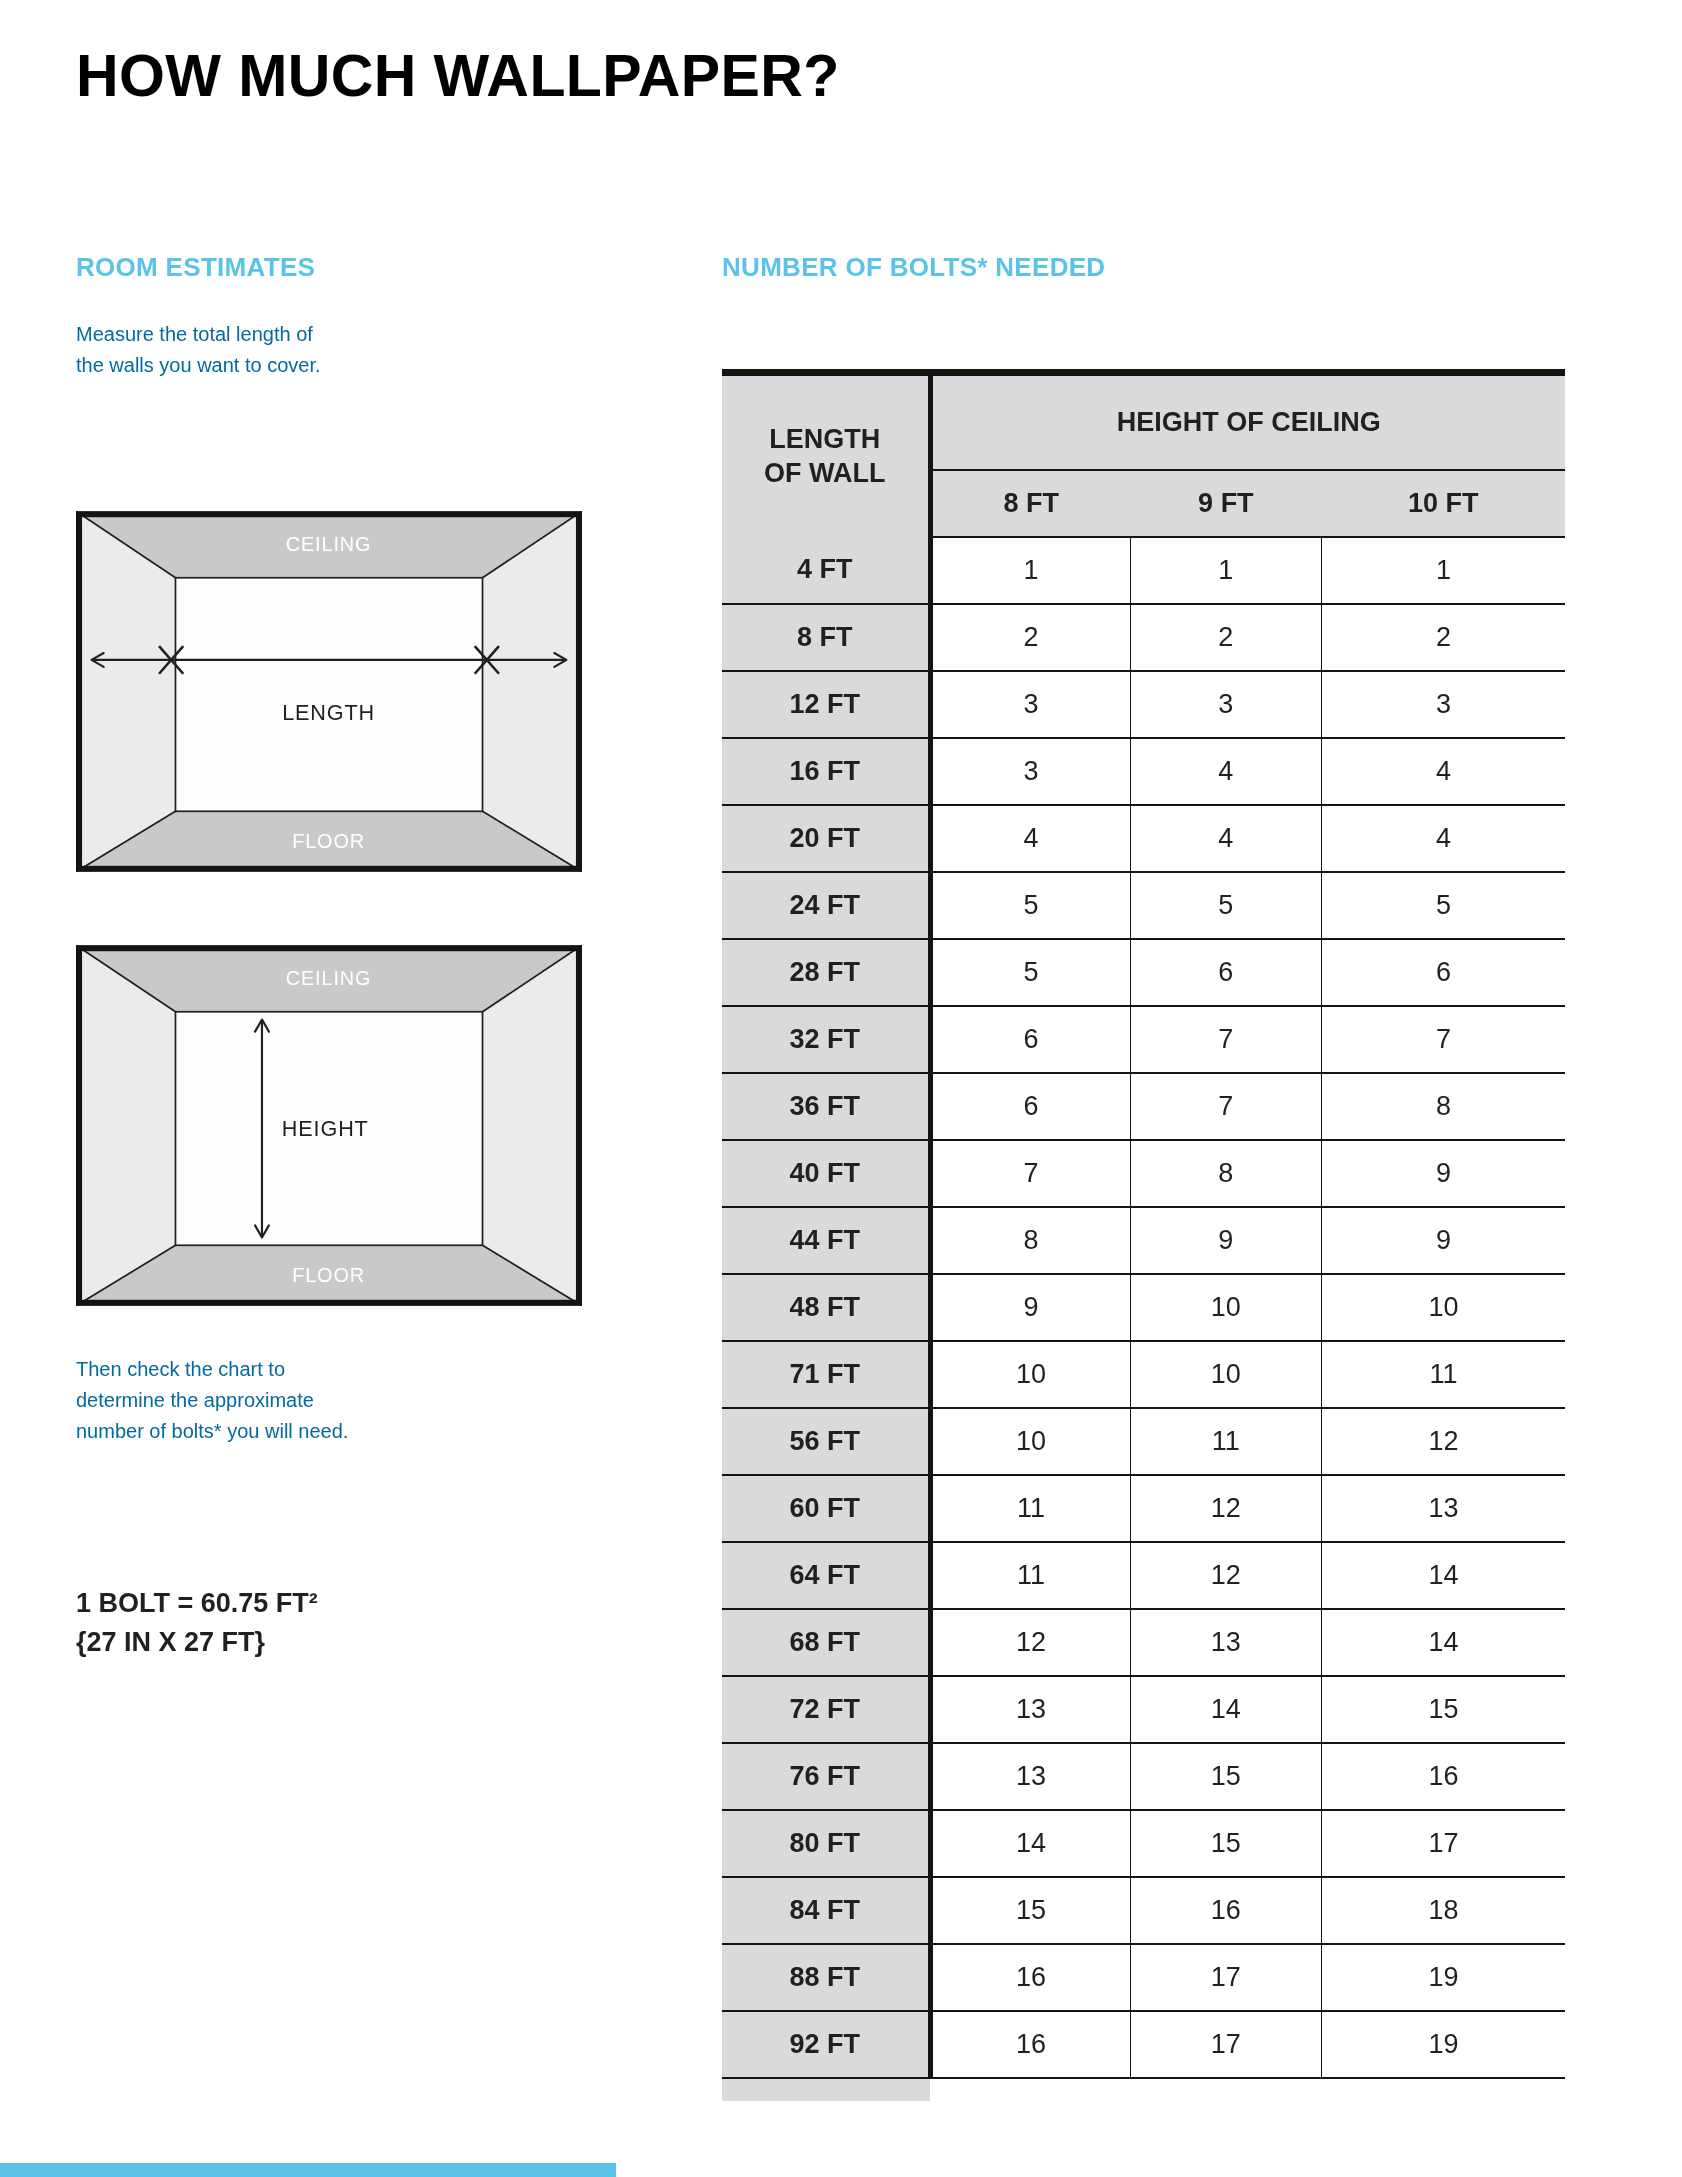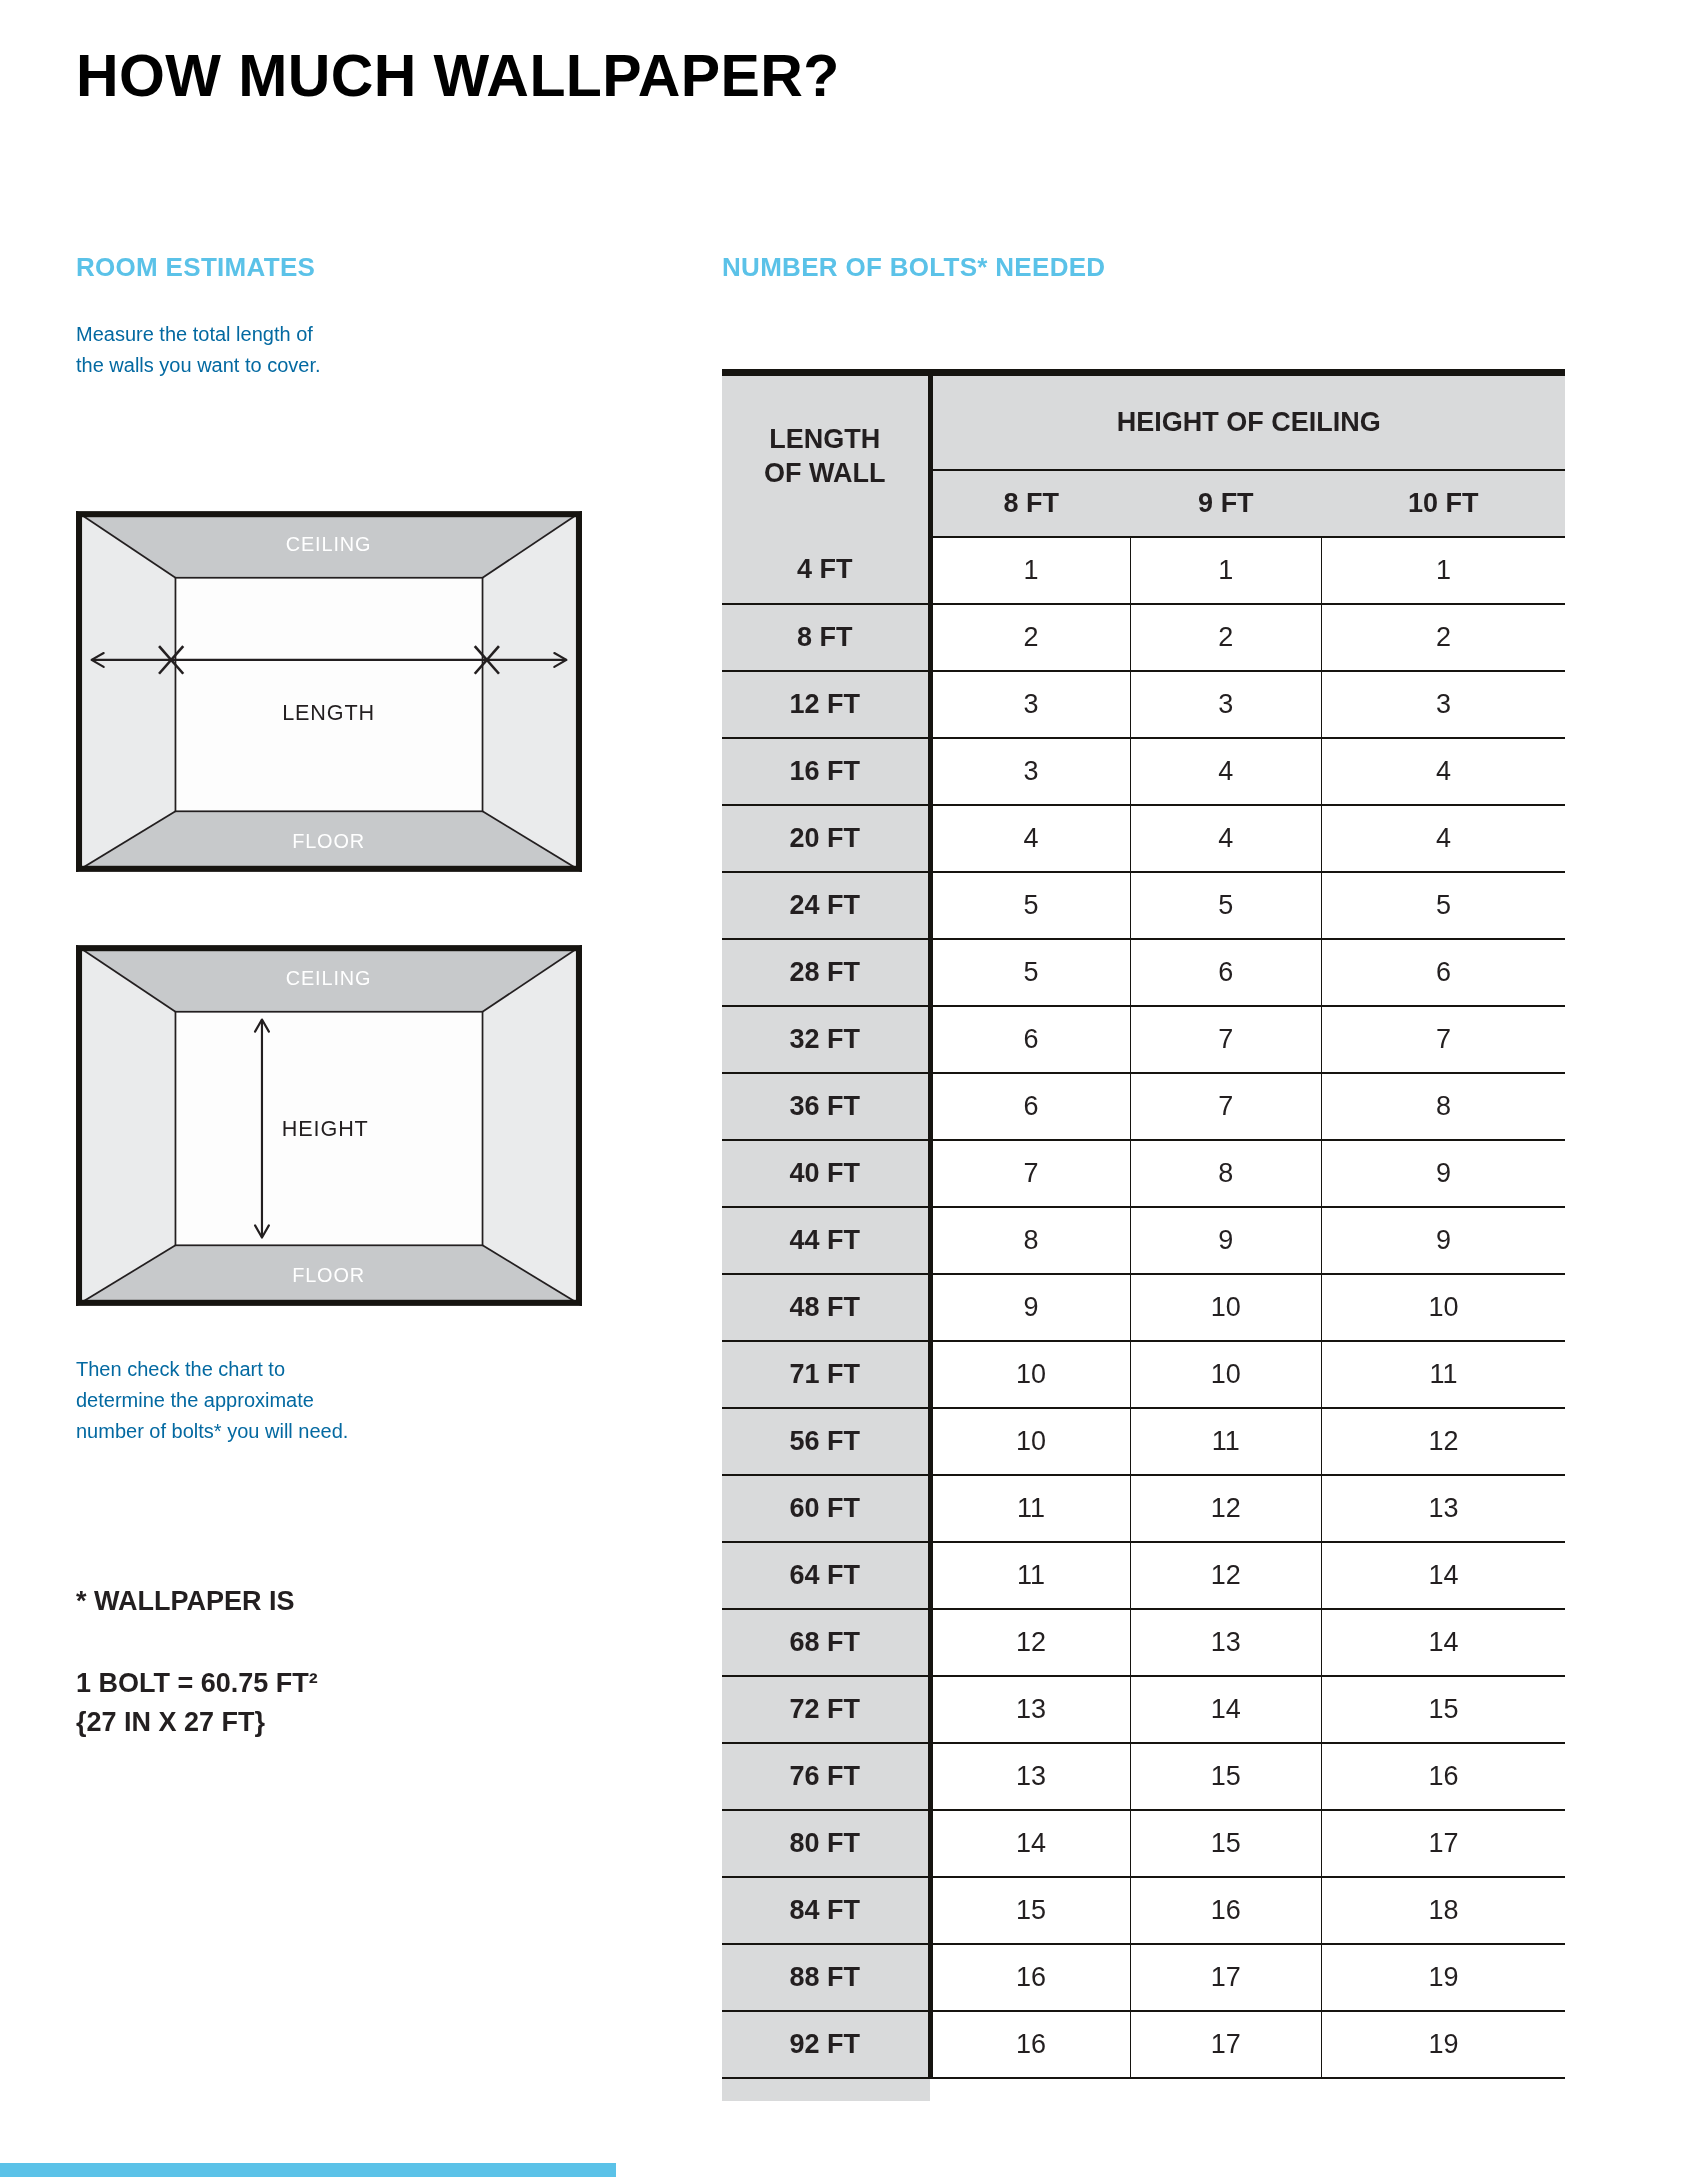--- a/index.html
+++ b/index.html
@@ -212,21 +212,20 @@
       <text class="wall-label" x="292" y="46" text-anchor="middle">CEILING</text>
       <text class="wall-label" x="292" y="390" text-anchor="middle">FLOOR</text>
       <text class="measure-label" x="238" y="221" text-anchor="start">HEIGHT</text>
     </svg>
 
     <p class="body-text pre mt-p3">Then check the chart to
 determine the approximate
 number of bolts* you will need.</p>
 
     <div class="footnote">
-      <div>* WALLPAPER IS</div>
     </div>
 
     <div class="bolt-info">
       <div>1 BOLT = 60.75 FT²</div>
       <div>{27 IN X 27 FT}</div>
     </div>
 
   </div>
 
   <div class="right-col">

